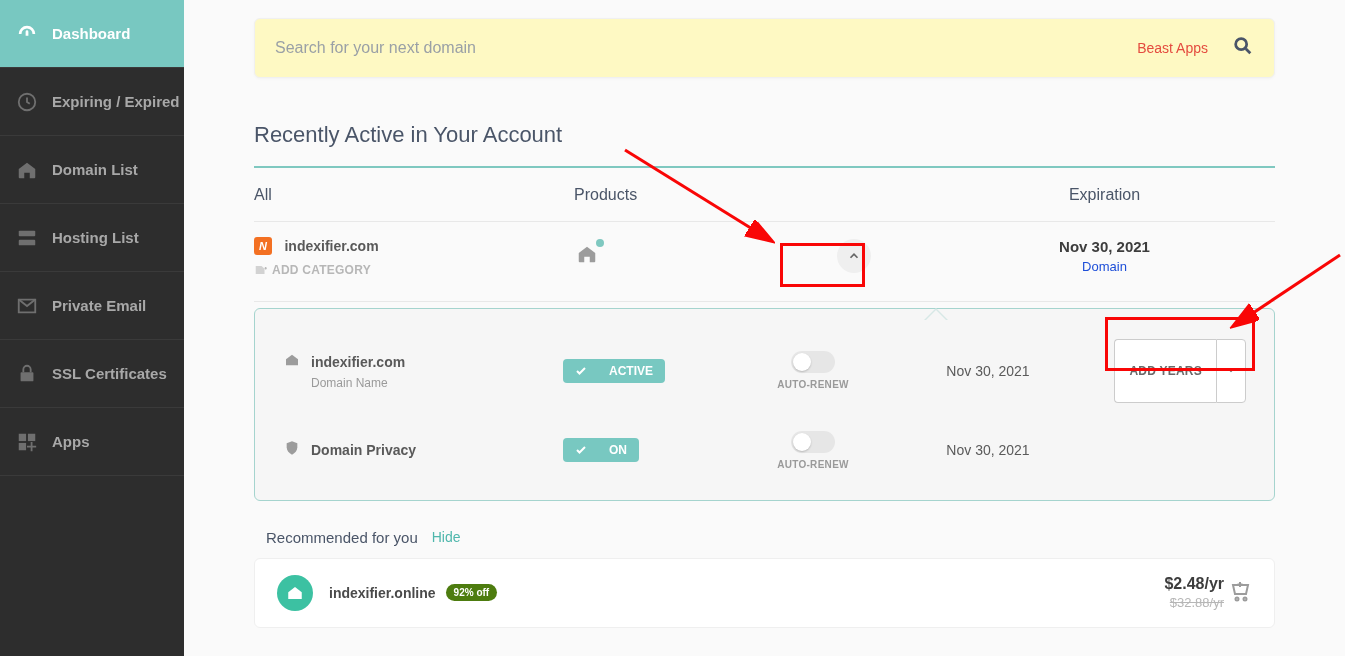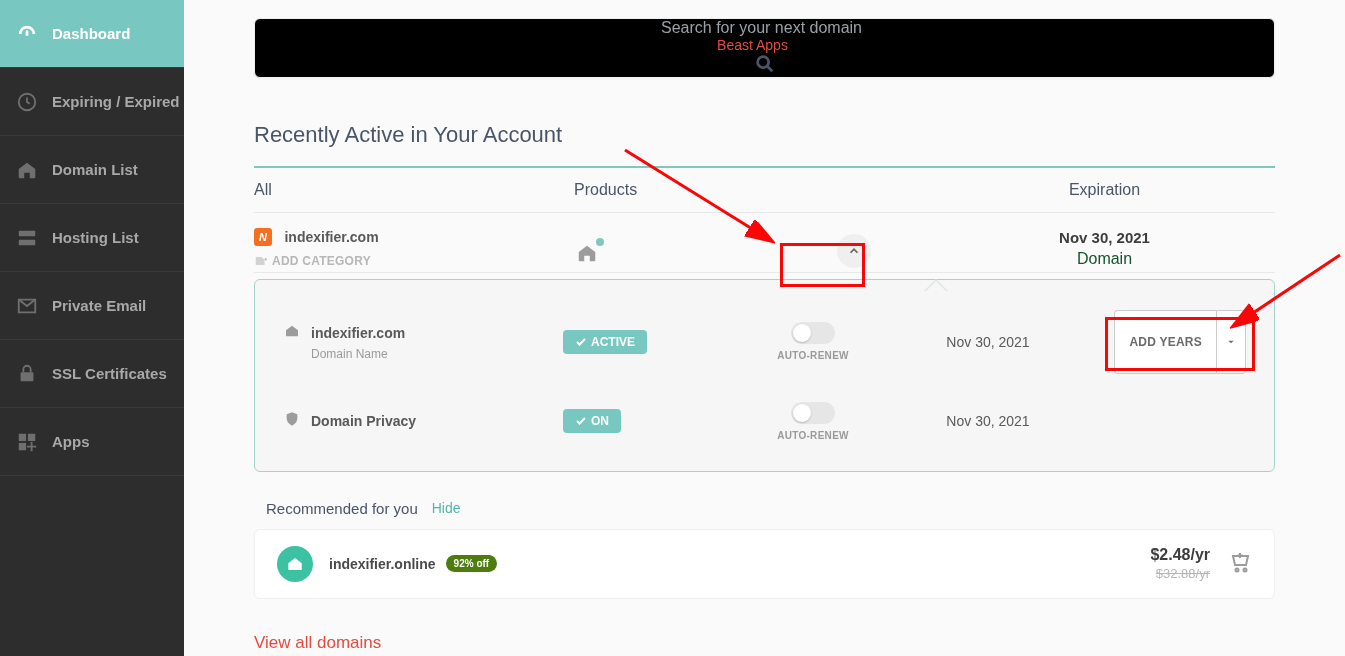--- a/index.html
+++ b/index.html
@@ -60,29 +60,28 @@
   
   .main {
     position: absolute;
     left: 184px;
     top: 0;
     right: 0;
     padding: 18px 70px 0 70px;
   }
   
   .search-bar {
-    background: #000000;
+    background: #fef9c3;
     border: 1px solid #f0f0f0;
     border-radius: 6px;
     height: 60px;
     display: flex;
     align-items: center;
     padding: 0 20px;
     box-shadow: 0 1px 3px rgba(0,0,0,0.03);
-    flex-direction: column;
   }
   .search-input {
     flex: 1;
     border: none;
     outline: none;
     font-size: 16px;
     color: #888;
     background: transparent;
   }
   .search-input::placeholder { color: #9aa0a6; }
@@ -106,29 +105,29 @@
   
   .table {
     margin-top: 18px;
     border-top: 2px solid #7fc8c0;
   }
   .tr {
     display: flex;
     align-items: center;
     border-bottom: 1px solid #e8e8e8;
   }
-  .tr.head { height: 45px; color: #4a5568; font-weight: 500; }
+  .tr.head { height: 54px; color: #4a5568; font-weight: 500; }
   .col-name { width: 320px; }
   .col-products { width: 200px; }
   .col-toggle { width: 160px; display:flex; justify-content:center; }
   .col-exp { flex: 1; text-align: center; }
 
   .tr.row {
-    padding: 14px 0 4px 0;
-    align-items: flex-end;
+    padding: 14px 0 24px 0;
+    align-items: center;
   }
   .domicon {
     width: 18px; height: 18px;
     background: #f37022;
     border-radius: 3px;
     display: inline-flex;
     align-items: center;
     justify-content: center;
     margin-right: 8px;
     color: #fff;
@@ -156,21 +155,21 @@
   .chevron-circle {
     width: 34px; height: 34px;
     border-radius: 50%;
     background: #efefef;
     display: inline-flex;
     align-items: center;
     justify-content: center;
     color: #666;
   }
   .exp-date { font-weight: 700; color: #3d3d3d; font-size: 15px; }
-  .exp-sub { font-size: 16px; color: #14532d; margin-top: 4px; }
+  .exp-sub { font-size: 13px; color: #1d4ed8; margin-top: 4px; }
   .prod-glyph { color:#9c9c9c; }
 
   
   .panel-wrap { position:relative; }
   .panel-arrow {
     position:absolute;
     left: 670px;
     top:-12px;
     width:0;height:0;
     border:12px solid transparent;
@@ -203,21 +202,21 @@
   .psub  { margin-left:28px; font-size:12px; color:#9a9a9a; margin-top:4px;}
   .badge {
     background:#78c8c1;
     color:#fff;
     border-radius:4px;
     padding:5px 12px;
     font-size:12px;
     font-weight:700;
     display:inline-flex;
     align-items:center;
-    gap:4px;
+    gap:22px;
   }
   .pcol-badge { width: 180px; }
   .pcol-toggle { width: 140px; text-align:center; }
   .switch {
     width:44px; height:22px;
     background:#e6e6e6;
     border-radius:11px;
     position:relative;
     margin:0 auto;
   }
@@ -291,21 +290,21 @@
   .reco-name { font-weight:700; font-size:14px; color:#4a4a4a; }
   .pill {
     background:#4d7c0f;
     color:#fff;
     border-radius:10px;
     font-size:10px;
     font-weight:700;
     padding:3px 8px;
     margin-left:10px;
   }
-  .reco-price { margin-left:auto; text-align:right; margin-right:18px; }
+  .reco-price { margin-left:auto; text-align:right; margin-right:4px; }
   .price-now { font-weight:700; color:#3d3d3d; font-size:16px;}
   .price-old { color:#b6b6b6; font-size:13px; text-decoration:line-through; margin-top:2px;}
   .cart-icon { color:#9c9c9c; }
   .view-all {
     margin-top:34px;
     color:#e44b3f;
     font-size:17px;
     cursor:pointer;
   }
   

